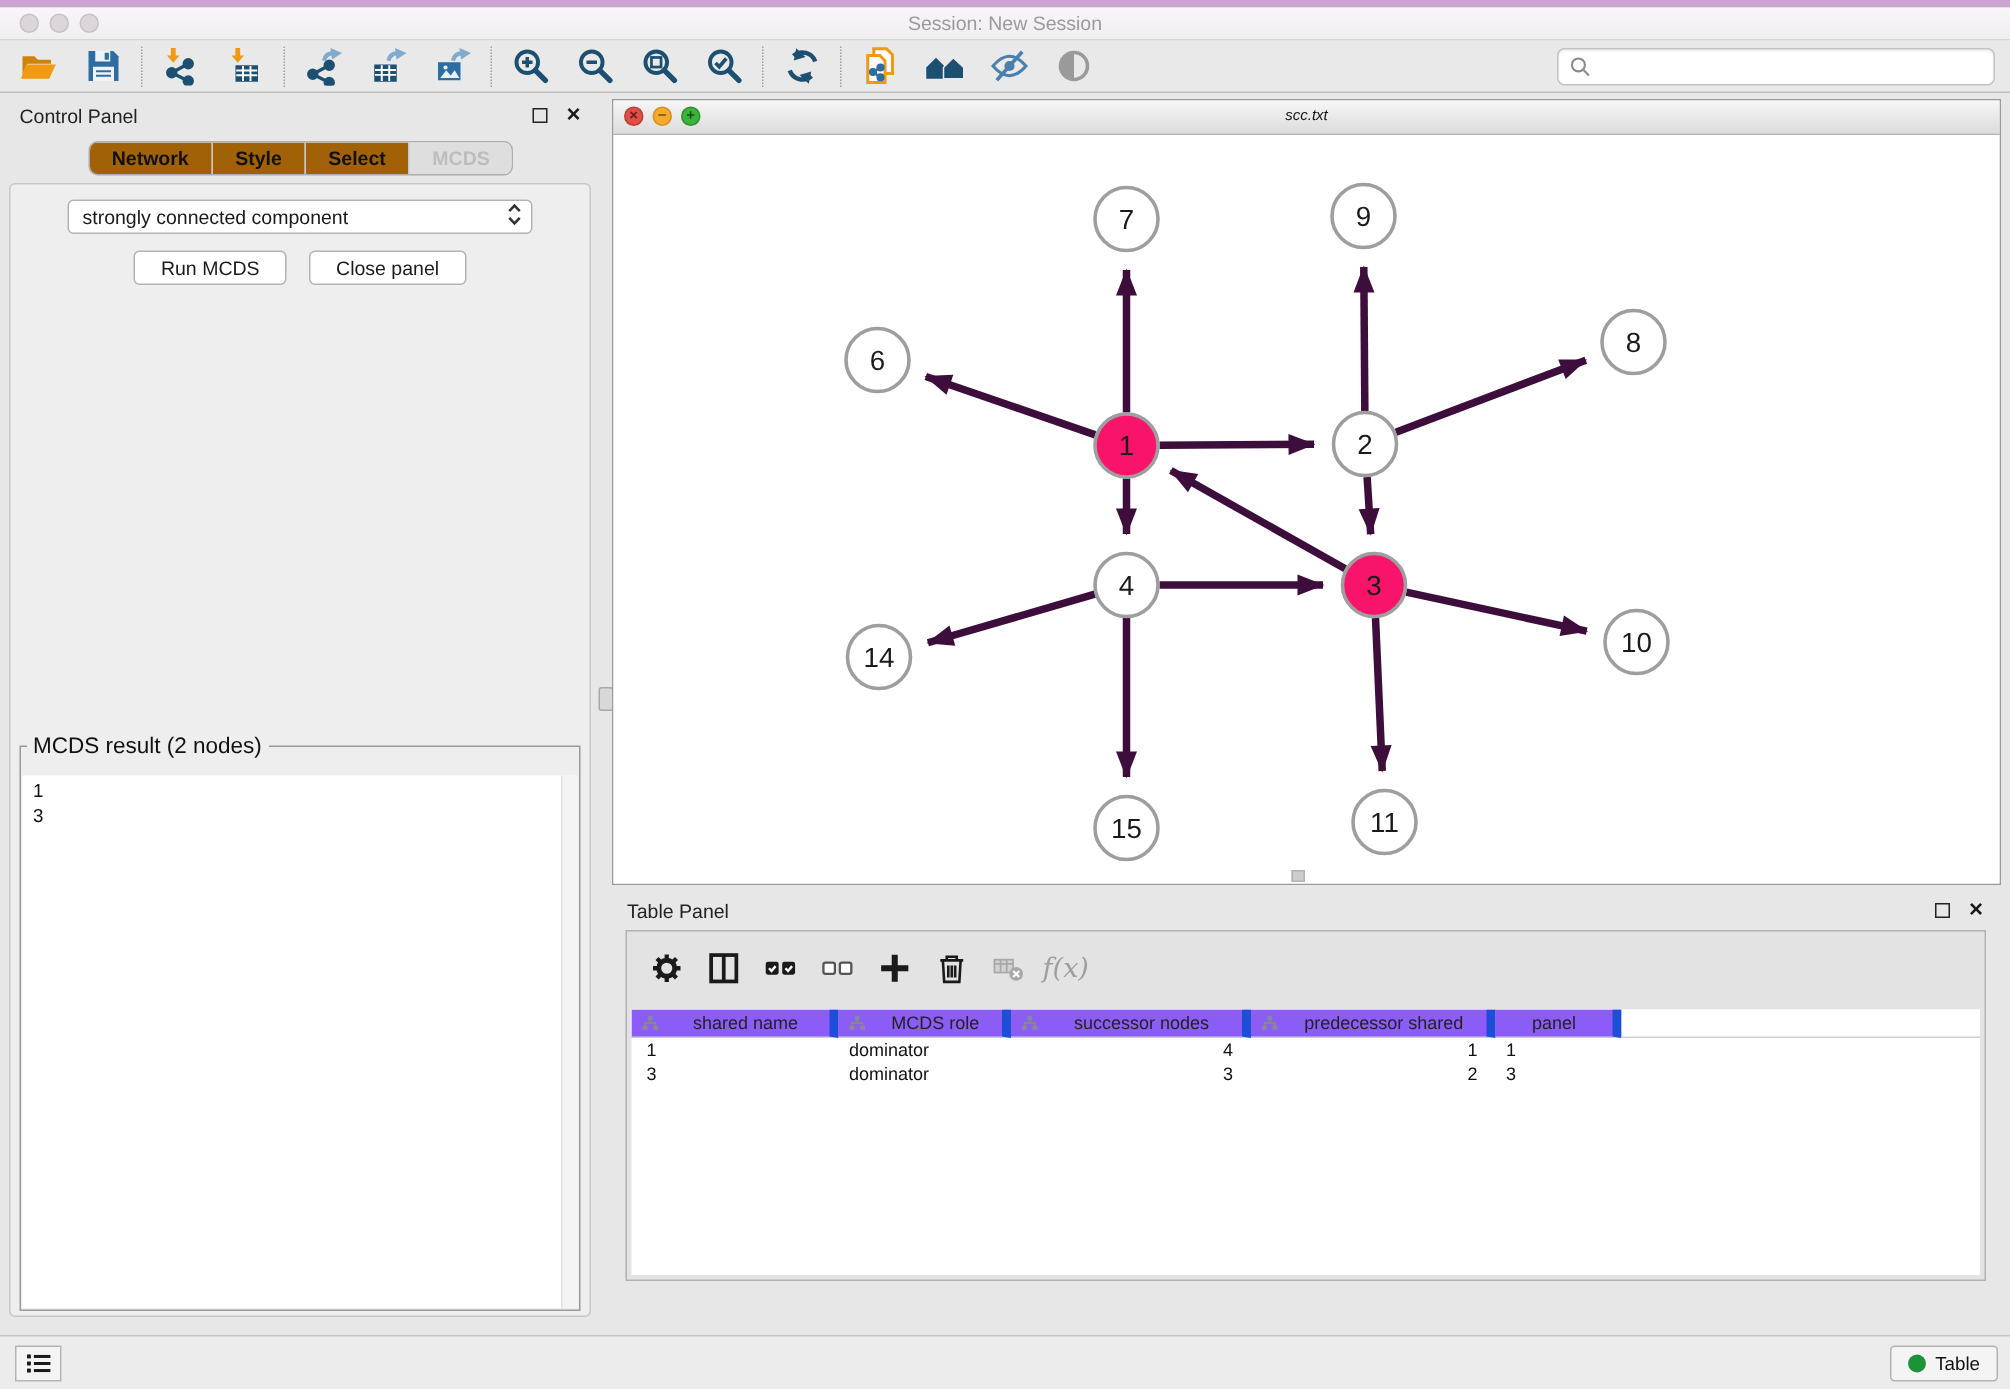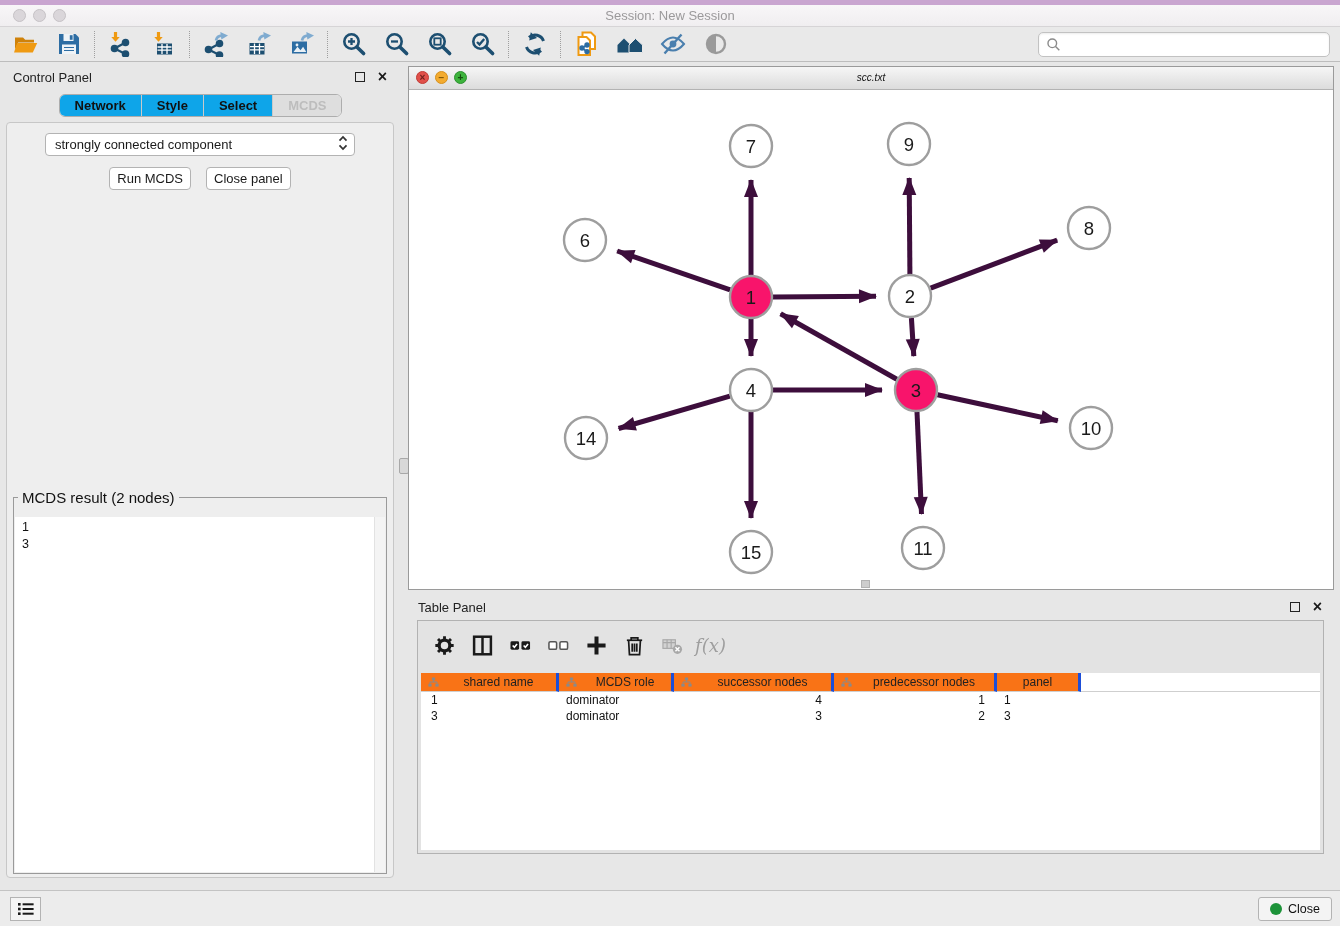--- a/index.html
+++ b/index.html
@@ -37,42 +37,42 @@
   }
   .search svg { width:15px; height:15px; flex:0 0 auto; }
   .search input { border:none; outline:none; background:transparent; flex:1; height:100%; font-size:13px; font-family:"Liberation Sans",sans-serif; padding:0 6px; }
 
   
   .panel-header { display:flex; align-items:center; font-size:13px; color:#222; }
   .panel-header .ph-icons { margin-left:auto; display:flex; align-items:center; gap:13px; }
   .float-ico { width:10px; height:10px; border:1.6px solid #222; display:inline-block; }
   .close-ico { font-size:16px; font-weight:bold; color:#1a1a1a; line-height:10px; }
   .tabgroup { display:inline-flex; border:1px solid #adadad; border-radius:6px; overflow:hidden; background:#fff; }
-  .tab { padding:3px 15px; font-size:13px; font-weight:600; color:#111; background:#0ea5e9; border-left:1px solid #c9c9c9; white-space:nowrap; }
+  .tab { padding:3px 15px; font-size:13px; font-weight:600; color:#111; background:#a16207; border-left:1px solid #c9c9c9; white-space:nowrap; }
   .tab:first-child { border-left:none; }
   .tab.selected { background:#dedede; color:#bdbdbd; }
 
   
   #control-panel { position:absolute; left:0; top:62px; width:401px; height:828px; }
   #control-panel .panel-header { height:30px; padding:0 14px 0 13px; }
   #control-tabs-wrap { position:relative; z-index:2; text-align:center; margin-top:2px; }
   .cp-inner {
     position:absolute; left:6px; right:7px; top:60px; bottom:12px;
     background:#eeeeee; border:1px solid #c7c7c7; border-radius:4px;
   }
   .opt-label { margin-top:20px; text-align:center; font-size:13.5px; font-weight:500; color:#111; }
   .select {
     width:310px; height:23px; margin:10px auto 0 auto; background:#fff;
     border:1px solid #b3b3b3; border-radius:4px;
     display:flex; align-items:center; padding:0 5px 0 9px; font-size:13px;
   }
   .select .chev { margin-left:auto; }
   .btn-row { display:flex; justify-content:center; gap:15px; margin-top:11px; }
   .btn {
-    height:23px; padding:0 7px; background:#fff; border:1px solid #b3b3b3;
+    height:23px; padding:0 17px; background:#fff; border:1px solid #b3b3b3;
     border-radius:4px; font-size:13px; font-family:"Liberation Sans",sans-serif;
     display:flex; align-items:center;
   }
   fieldset.mcds-result {
     position:absolute; left:6px; right:6px; top:366px; bottom:3px;
     border:1px solid #9a9a9a; background:transparent; padding:0;
   }
   fieldset.mcds-result legend { margin-left:4px; padding:0 4px; font-size:15px; color:#111; background:#eeeeee; }
   .result-area { position:absolute; left:1px; right:1px; top:11px; bottom:1px; background:#fff; }
   .result-area pre { font-family:"Liberation Sans",sans-serif; font-size:12.5px; line-height:17px; padding:2px 7px; color:#111; }
@@ -107,22 +107,22 @@
     position:absolute; left:9px; right:10px; top:26px; bottom:36px;
     background:#e3e3e3; border:1px solid #b2b2b2;
   }
   .tp-toolbar { height:48px; display:flex; align-items:center; padding-left:14px; }
   .t2btn { width:25px; height:25px; margin-right:13px; display:flex; align-items:center; justify-content:center; }
   .t2btn svg { width:21px; height:21px; display:block; }
   .fx { font-family:"DejaVu Serif", serif; font-style:italic; font-size:18px; color:#9e9e9e; }
   .tp-table { position:absolute; left:3px; right:3px; top:52px; bottom:3px; background:#fff; overflow:hidden; }
   .tp-grid { display:grid; grid-template-columns:138px 115px 160px 163px 84px 1fr; }
   .th {
-    display:flex; align-items:center; height:19px; background:#f97316;
-    border-bottom:1px solid #cfcfcf; border-right:3px solid #1d4ed8; font-size:12px; color:#222;
+    display:flex; align-items:center; height:19px; background:#8b5cf6;
+    border-bottom:1px solid #cfcfcf; border-right:6px solid #1d4ed8; font-size:12px; color:#222;
   }
   .th .tree { margin:0 2px 0 7px; display:flex; }
   .th .lbl { margin:0 auto; }
   .th.filler { background:#fff; border-right:none; }
   .td { height:16px; font-size:12px; color:#111; line-height:16px; white-space:nowrap; }
   .td.a-left  { padding-left:7px; text-align:left; }
   .td.a-right { padding-right:12px; text-align:right; }
   .td.c1 { padding-left:10px; }
   #table-tabs-wrap { position:absolute; left:0; right:0; bottom:4px; text-align:center; }
 
@@ -523,21 +523,21 @@
               <span class="tree">
                 <svg width="11" height="11" viewBox="0 0 11 11">
                   <g fill="#8a8a8a">
                     <rect x="3.9" y="0.5" width="3.2" height="2.8"></rect>
                     <rect x="0.4" y="6.8" width="3.2" height="2.8"></rect>
                     <rect x="7.4" y="6.8" width="3.2" height="2.8"></rect>
                   </g>
                   <path d="M5.5 3.3v1.7M2 6.8V5h7v1.8" stroke="#8a8a8a" fill="none" stroke-width="1"></path>
                 </svg>
               </span>
-              <span class="lbl">predecessor nodes</span>
+              <span class="lbl">predecessor shared</span>
             </div>
             <div class="th">
               <span class="lbl">panel</span>
             </div>
             <div class="th filler"></div>
           </div>
         <div id="table-body">
             <div class="tp-grid">
               <div class="td a-left c1">1</div>
               <div class="td a-left">dominator</div>
@@ -567,16 +567,16 @@
             <rect x="2" y="6.7" width="2.6" height="2.6"></rect>
             <rect x="2" y="11.4" width="2.6" height="2.6"></rect>
             <rect x="6.6" y="2.3" width="11" height="2"></rect>
             <rect x="6.6" y="7" width="11" height="2"></rect>
             <rect x="6.6" y="11.7" width="11" height="2"></rect>
           </g>
         </svg>
     </div>
     <div class="memory-btn">
       <span class="memory-dot"></span>
-      <span>Close</span>
+      <span>Table</span>
     </div>
   </div>
 </div>
 
 </body></html>

